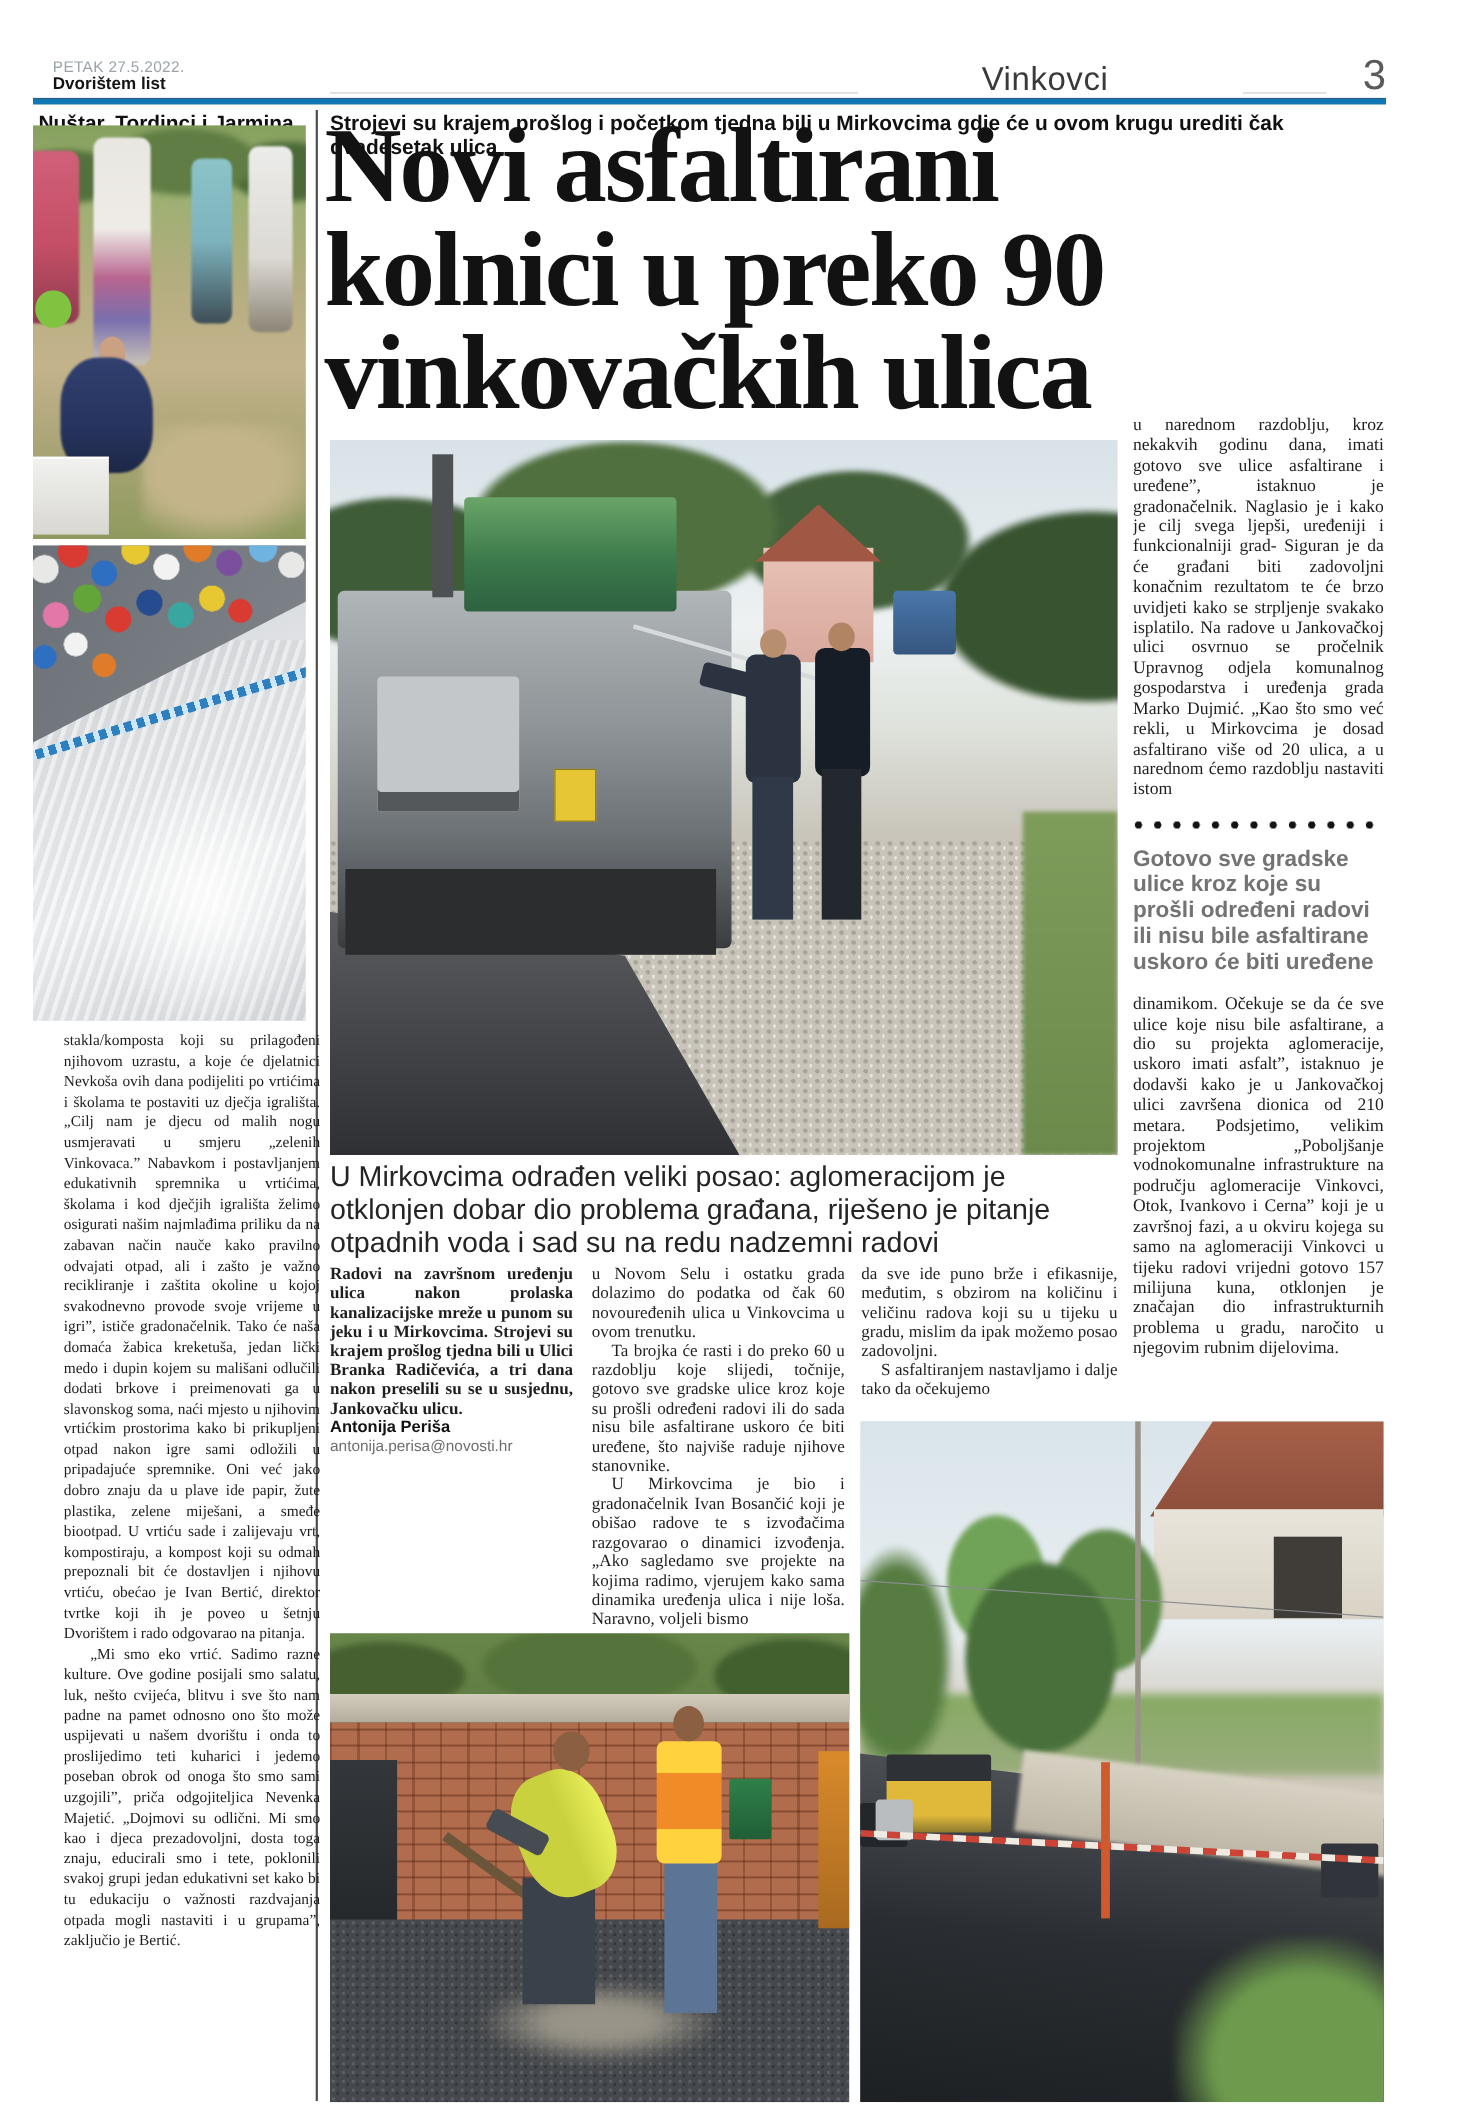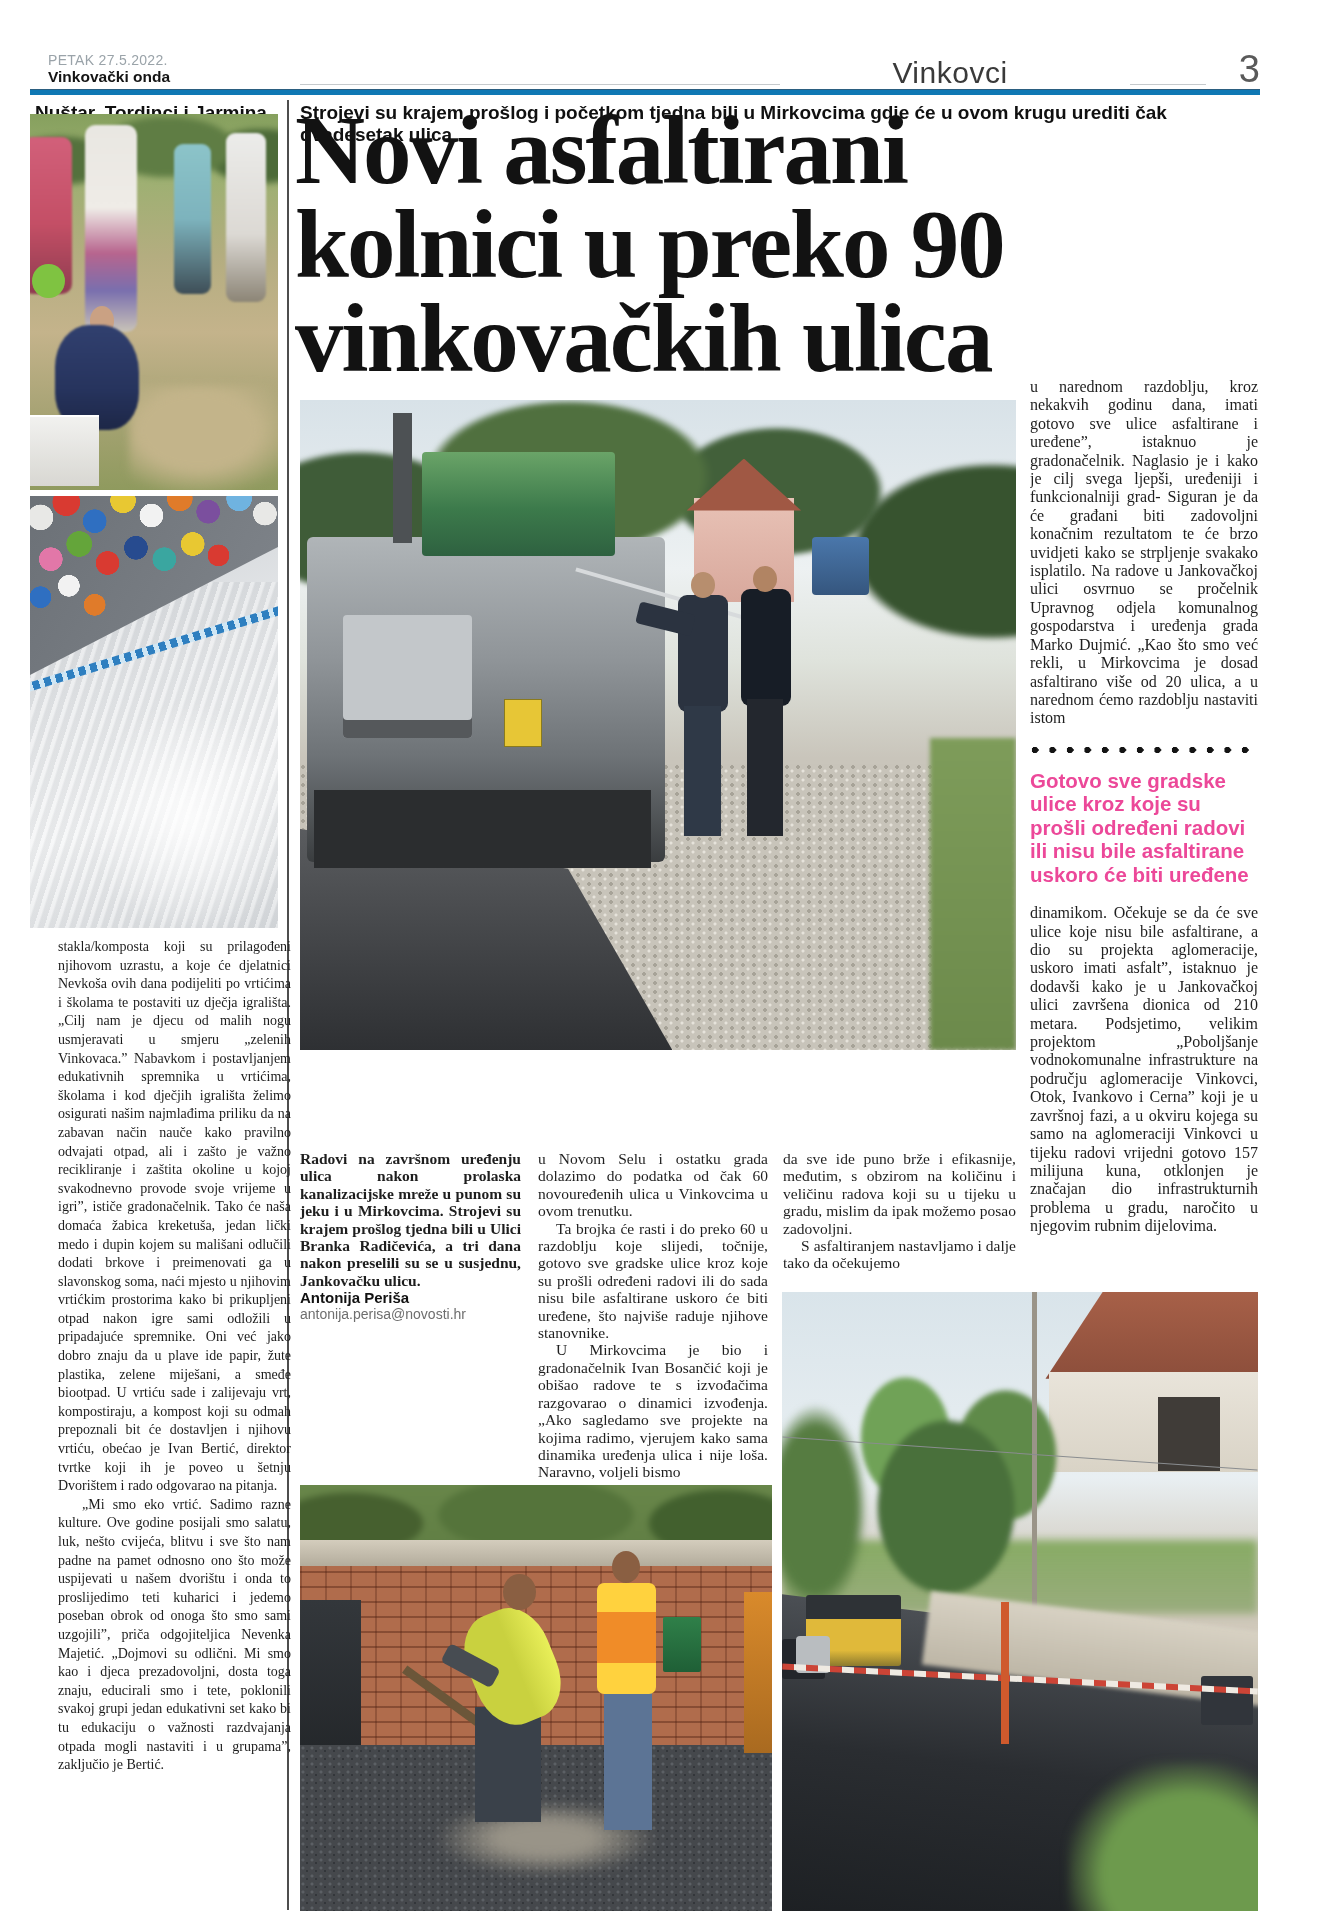--- a/index.html
+++ b/index.html
@@ -43,21 +43,21 @@
   .bymail{font:14px "Liberation Sans",sans-serif;color:#6e6e6e;margin-bottom:10px;}
 
   .subhead{left:300px;top:1054px;width:718px;font:26px/30px "Liberation Sans",sans-serif;color:#242424;}
 
   .rightcol{left:1030px;top:378px;width:228px;height:900px;overflow:hidden;
             font-size:16px;line-height:18.4px;text-align:justify;color:#1e1e1e;}
   .rightcol p{margin:0;}
   .dotrow{width:226px;height:10px;margin:17px 0 14px 0;
           background-image:radial-gradient(circle 3.4px at 5px 5px,#141414 97%,transparent);
           background-size:17.5px 10px;background-repeat:repeat-x;}
-  .pullquote{font:700 20.5px/23.5px "Liberation Sans",sans-serif;color:#ec4899;text-align:left;margin-bottom:18px;}
+  .pullquote{font:700 20.5px/23.5px "Liberation Sans",sans-serif;color:#737373;text-align:left;margin-bottom:18px;}
 
   
   .photo{overflow:hidden;background:#ccc;}
   .photo div{position:absolute;}
 
   
   .phA{left:30px;top:114px;width:248px;height:376px;
        background:linear-gradient(180deg,#86a05e 0%,#9cb071 16%,#b4ad80 38%,#c4b38b 58%,#a9a476 78%,#8f9a5e 100%);}
   .phA .hedge{left:-4%;top:-2%;width:108%;height:24%;filter:blur(3px);
       background:radial-gradient(ellipse 90px 40px at 15% 60%,#54713d 60%,transparent 61%),
@@ -211,21 +211,21 @@
   .phE .drum{left:3%;top:55.5%;width:7%;height:6%;border-radius:4px;background:#b9bdc0;}
   .phE .car1{left:0;top:56%;width:9%;height:6.5%;border-radius:3px;background:#23262b;}
   .phE .car2{left:88%;top:62%;width:11%;height:8%;border-radius:3px;background:#31353b;}
 </style>
 </head>
 <body>
 
 <div class="page">
 
   <div class="abs m-date">PETAK 27.5.2022.</div>
-  <div class="abs m-pub">Vinkovački onda</div>
+  <div class="abs m-pub">Dvorištem list</div>
   <div class="abs m-grayline gl-a"></div>
   <div class="abs m-sec">Vinkovci</div>
   <div class="abs m-grayline gl-b"></div>
   <div class="abs m-page">3</div>
   <div class="abs m-bluerule"></div>
 
   <div class="abs k-side">Nuštar, Tordinci i Jarmina</div>
   <div class="abs k-main">Strojevi su krajem prošlog i početkom tjedna bili u Mirkovcima gdje će u ovom krugu urediti čak dvadesetak ulica</div>
   <div class="abs vrule"></div>
 
@@ -284,20 +284,21 @@
     <div class="m2l"></div>
   </div>
 
   <div class="abs rightcol">
     <p>u narednom razdoblju, kroz nekakvih godinu dana, imati gotovo sve ulice asfaltirane i uređene”, istaknuo je gradonačelnik. Naglasio je i kako je cilj svega ljepši, uređeniji i funkcionalniji grad- Siguran je da će građani biti zadovoljni konačnim rezultatom te će brzo uvidjeti kako se strpljenje svakako isplatilo. Na radove u Jankovačkoj ulici osvrnuo se pročelnik Upravnog odjela komunalnog gospodarstva i uređenja grada Marko Dujmić. „Kao što smo već rekli, u Mirkovcima je dosad asfaltirano više od 20 ulica, a u narednom ćemo razdoblju nastaviti istom</p>
     <div class="dotrow"></div>
     <div class="pullquote">Gotovo sve gradske ulice kroz koje su prošli određeni radovi ili nisu bile asfaltirane uskoro će biti uređene</div>
     <p>dinamikom. Očekuje se da će sve ulice koje nisu bile asfaltirane, a dio su projekta aglomeracije, uskoro imati asfalt”, istaknuo je dodavši kako je u Jankovačkoj ulici završena dionica od 210 metara. Podsjetimo, velikim projektom „Poboljšanje vodnokomunalne infrastrukture na području aglomeracije Vinkovci, Otok, Ivankovo i Cerna” koji je u završnoj fazi, a u okviru kojega su samo na aglomeraciji Vinkovci u tijeku radovi vrijedni gotovo 157 milijuna kuna, otklonjen je značajan dio infrastrukturnih problema u gradu, naročito u njegovim rubnim dijelovima.</p>
   </div>
 
+  <div class="abs subhead">U Mirkovcima odrađen veliki posao: aglomeracijom je otklonjen dobar dio problema građana, riješeno je pitanje otpadnih voda i sad su na redu nadzemni radovi</div>
 
   <div class="abs col col1">
     <p class="lead">Radovi na završnom uređenju ulica nakon prolaska kanalizacijske mreže u punom su jeku i u Mirkovcima. Strojevi su krajem prošlog tjedna bili u Ulici Branka Radičevića, a tri dana nakon preselili su se u susjednu, Jankovačku ulicu.</p>
     <div class="byline">Antonija Periša</div>
     <div class="bymail">antonija.perisa@novosti.hr</div>
   </div>
 
   <div class="abs col col2">
     <p>u Novom Selu i ostatku grada dolazimo do podatka od čak 60 novouređenih ulica u Vinkovcima u ovom trenutku.</p>
     <p class="ind">Ta brojka će rasti i do preko 60 u razdoblju koje slijedi, točnije, gotovo sve gradske ulice kroz koje su prošli određeni radovi ili do sada nisu bile asfaltirane uskoro će biti uređene, što najviše raduje njihove stanovnike.</p>

